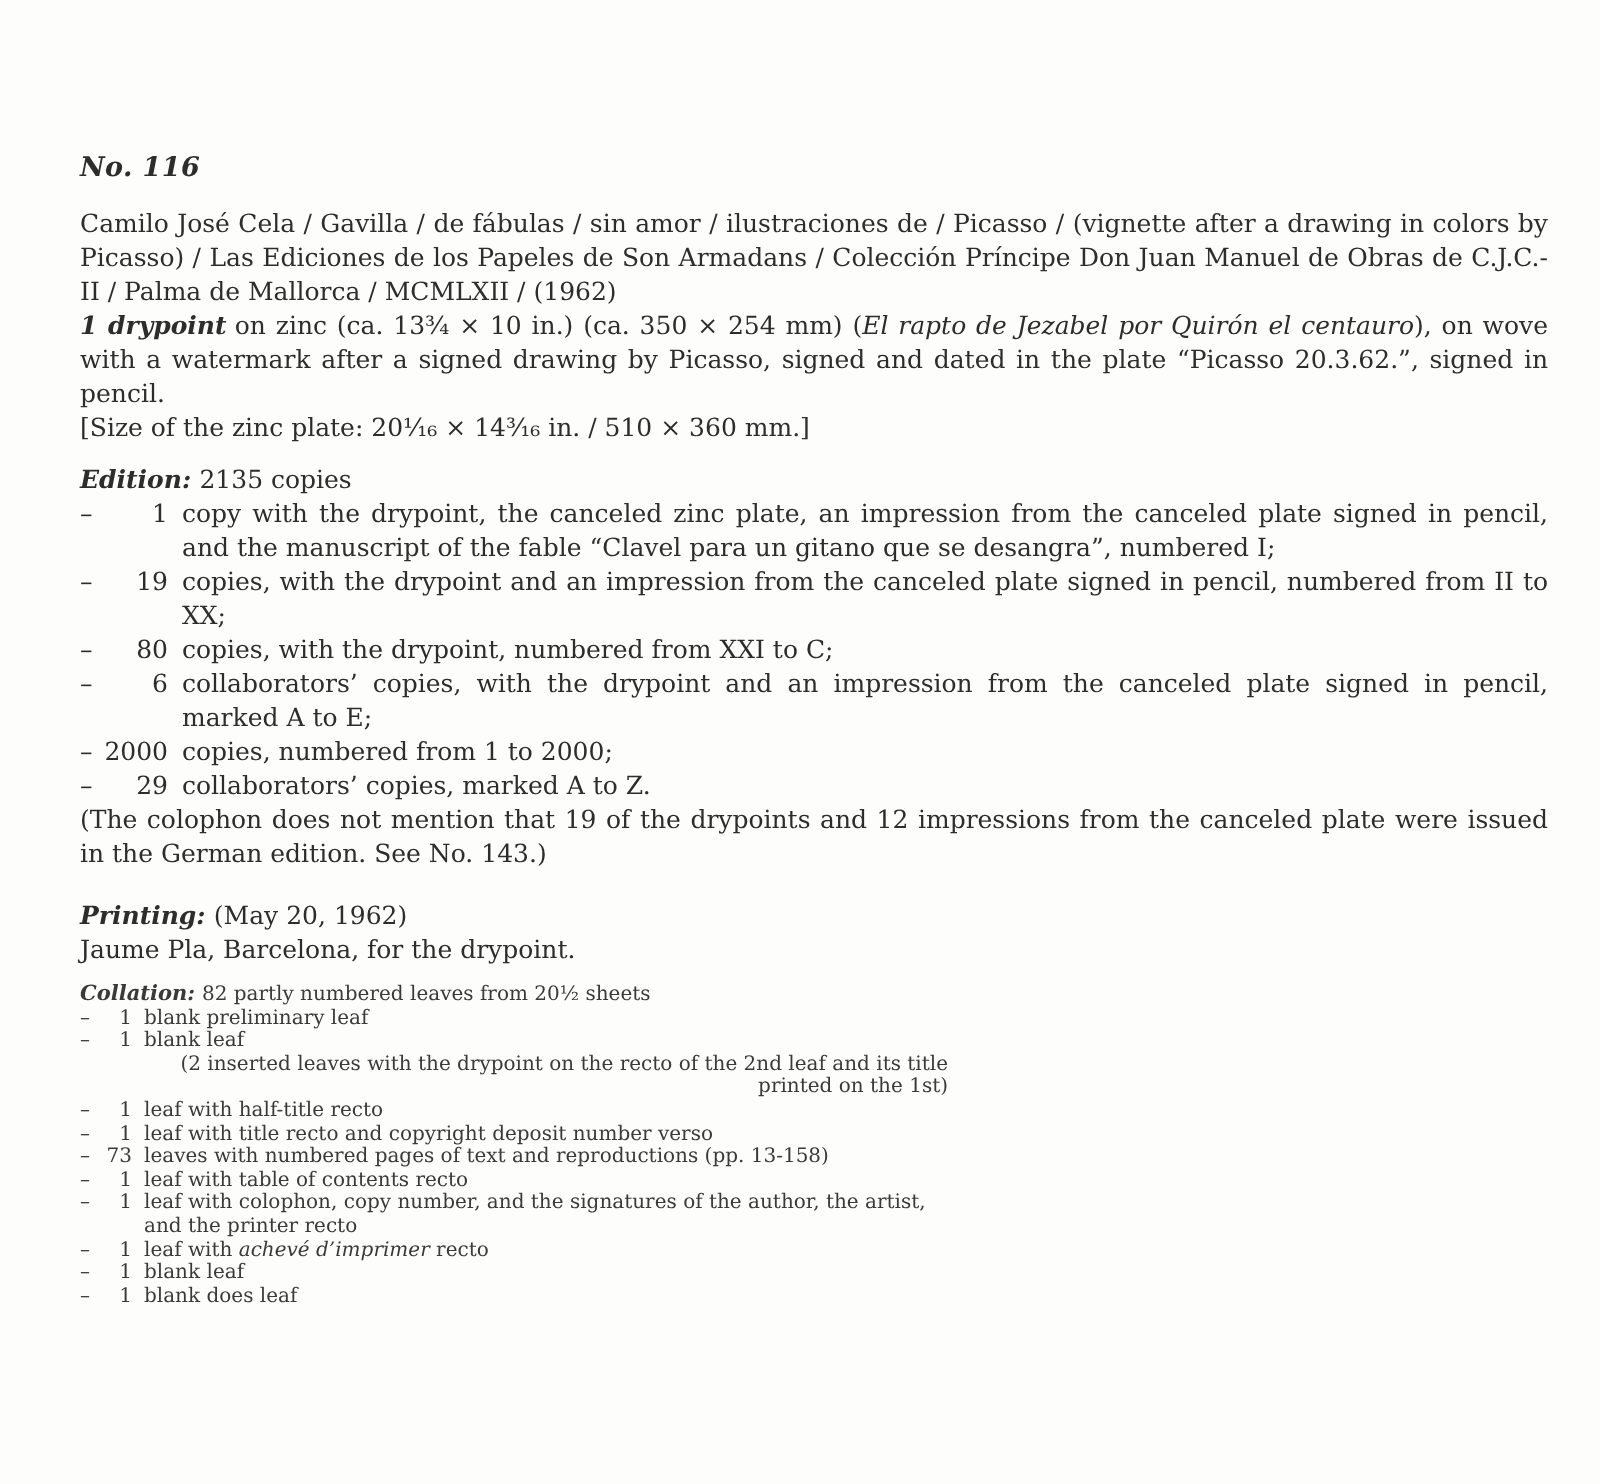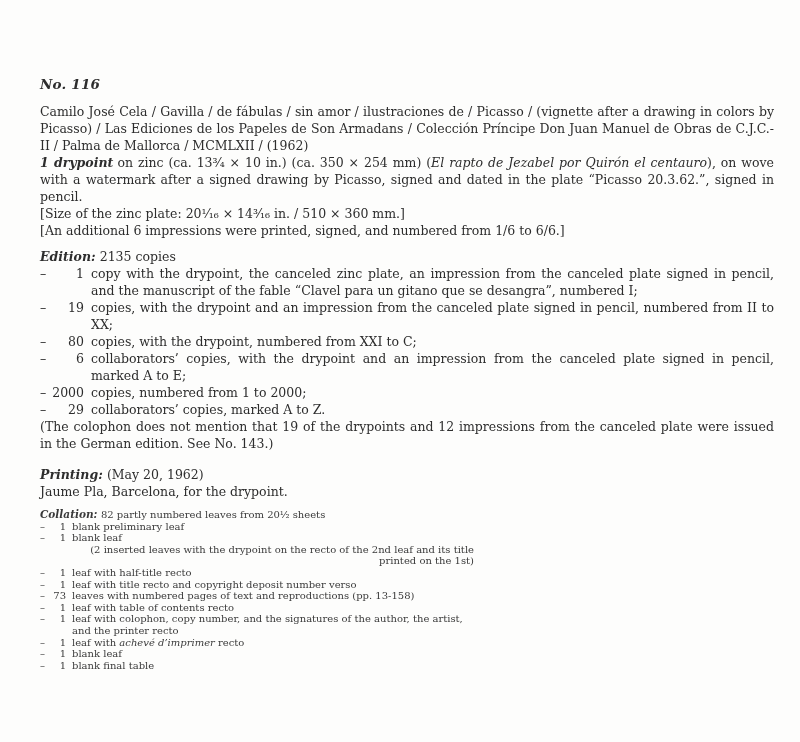--- a/index.html
+++ b/index.html
@@ -51,21 +51,20 @@
 <body>
 
 <div class="page">
 
   <div class="cat-no">No. 116</div>
 
   <div>
     <p class="j">Camilo José Cela / Gavilla / de fábulas / sin amor / ilustraciones de / Picasso / (vignette after a drawing in colors by Picasso) / Las Ediciones de los Papeles de Son Armadans / Colección Príncipe Don Juan Manuel de Obras de C.J.C.-II / Palma de Mallorca / MCMLXII / (1962)</p>
     <p class="j"><span class="bi">1 drypoint</span><span>on zinc (ca. 13³⁄₄ × 10 in.) (ca. 350 × 254 mm) (</span><i>El rapto de Jezabel por Quirón el centauro</i><span>), on wove with a watermark after a signed drawing by Picasso, signed and dated in the plate “Picasso 20.3.62.”, signed in pencil.</span></p>
     <p>[Size of the zinc plate: 20¹⁄₁₆ × 14³⁄₁₆ in. / 510 × 360 mm.]</p>
-    <p>[An additional 6 impressions were printed, signed, and numbered from 1/6 to 6/6.]</p>
   </div>
 
   <div class="section-ed">
     <p><span class="bi">Edition:</span><span>2135 copies</span></p>
 
     <div class="ed-row">
       <span class="ed-dash">–</span>
       <span class="ed-num">1</span>
       <span class="ed-txt">copy with the drypoint, the canceled zinc plate, an impression from the canceled plate signed in pencil, and the manuscript of the fable “Clavel para un gitano que se desangra”, numbered I;</span>
     </div>
@@ -148,17 +147,17 @@
       <span class="co-txt"><span>leaf with </span><i>achevé d’imprimer</i><span> recto</span></span>
     </div>
     <div class="co-row">
       <span class="co-dash">–</span>
       <span class="co-num">1</span>
       <span class="co-txt">blank leaf</span>
     </div>
     <div class="co-row">
       <span class="co-dash">–</span>
       <span class="co-num">1</span>
-      <span class="co-txt">blank final table</span>
+      <span class="co-txt">blank does leaf</span>
     </div>
   </div>
 
 </div>
 
 </body></html>

